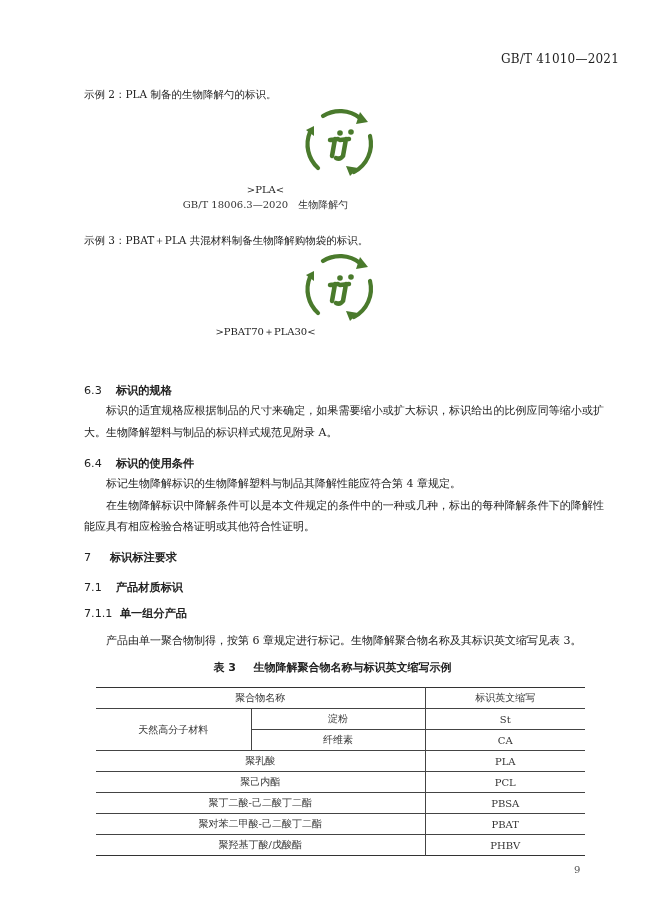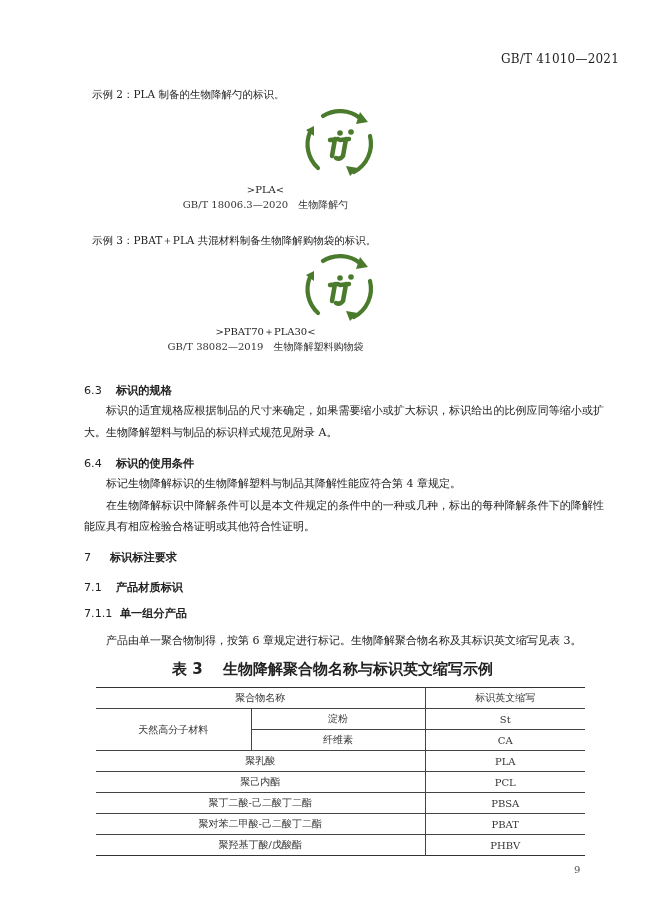--- a/index.html
+++ b/index.html
@@ -3,31 +3,31 @@
 <meta charset="utf-8">
 <style>
   html, body { margin: 0; padding: 0; }
   body {
     width: 665px; height: 919px; background: #ffffff; position: relative; overflow: hidden;
     font-family: "DejaVu Serif", "Liberation Serif", serif; color: #1e1e1e;
   }
   .abs { position: absolute; }
   .header-code { top: 52px; right: 46px; font-size: 12px; letter-spacing: 0.2px; }
   .header-code b { font-weight: normal; }
-  .example-label { left: 84px; font-size: 10.5px; color: #222; margin-left: 8px; }
+  .example-label { left: 84px; font-size: 10.5px; color: #222; }
   .logo { left: 298px; width: 82px; height: 78px; }
   .logo-text { left: 0; width: 531px; text-align: center; font-size: 10px; line-height: 15px; color: #222; }
   .logo-text .ref { color: #333; }
   .heading { left: 84px; font-family: "DejaVu Sans", "Liberation Sans", sans-serif; font-size: 11.2px; font-weight: bold; color: #222; }
   .heading .num { font-weight: normal; display: inline-block; min-width: 28px; }
   .heading.lvl1 .num { min-width: 22px; }
   .heading.lvl3 .num { min-width: 32px; }
   .para { left: 84px; width: 520px; font-size: 11px; line-height: 21.5px; color: #222; }
   .para p { margin: 0; text-indent: 22px; text-align: justify; }
-  .table-title { left: 0; width: 665px; text-align: center; font-family: "DejaVu Sans", "Liberation Sans", sans-serif; font-size: 15px; font-weight: bold; color: #222; }
+  .table-title { left: 0; width: 665px; text-align: center; font-family: "DejaVu Sans", "Liberation Sans", sans-serif; font-size: 11px; font-weight: bold; color: #222; }
   table.t3 {
     position: absolute; left: 96px; top: 687px; width: 489px; border-collapse: collapse;
     font-size: 10px; color: #333;
     border-top: 1.6px solid #333; border-bottom: 1.6px solid #333;
   }
   table.t3 td { border: 1px solid #444; text-align: center; height: 20px; padding: 0; }
   table.t3 td:first-child { border-left: none; }
   table.t3 td:last-child { border-right: none; }
   table.t3 tr:first-child td { border-top: none; }
   table.t3 tr:last-child td { border-bottom: none; }
@@ -84,21 +84,20 @@
     <path d="M32 36 L40 35 M37 35 L34 52"></path>
     <path d="M42 36 L51 35 M48 35 L45 52 Q42 56 38 54"></path>
   </g>
   <g fill="#4a7a2c">
     <circle cx="42" cy="29" r="2.8"></circle>
     <circle cx="53" cy="28" r="2.8"></circle>
   </g>
 </svg>
 <div class="abs logo-text" style="top:324px;">
   <div>&gt;PBAT70＋PLA30&lt;</div>
-  <div class="ref">GB/T 38082—2019　生物降解塑料购物袋</div>
 </div>
 
 <div class="abs heading" style="top:383px;">
   <span class="num">6.3</span>
   <span>标识的规格</span>
 </div>
 <div class="abs para" style="top:400px;">
   <p>标识的适宜规格应根据制品的尺寸来确定，如果需要缩小或扩大标识，标识给出的比例应同等缩小或扩大。生物降解塑料与制品的标识样式规范见附录 A。</p>
 </div>
 

